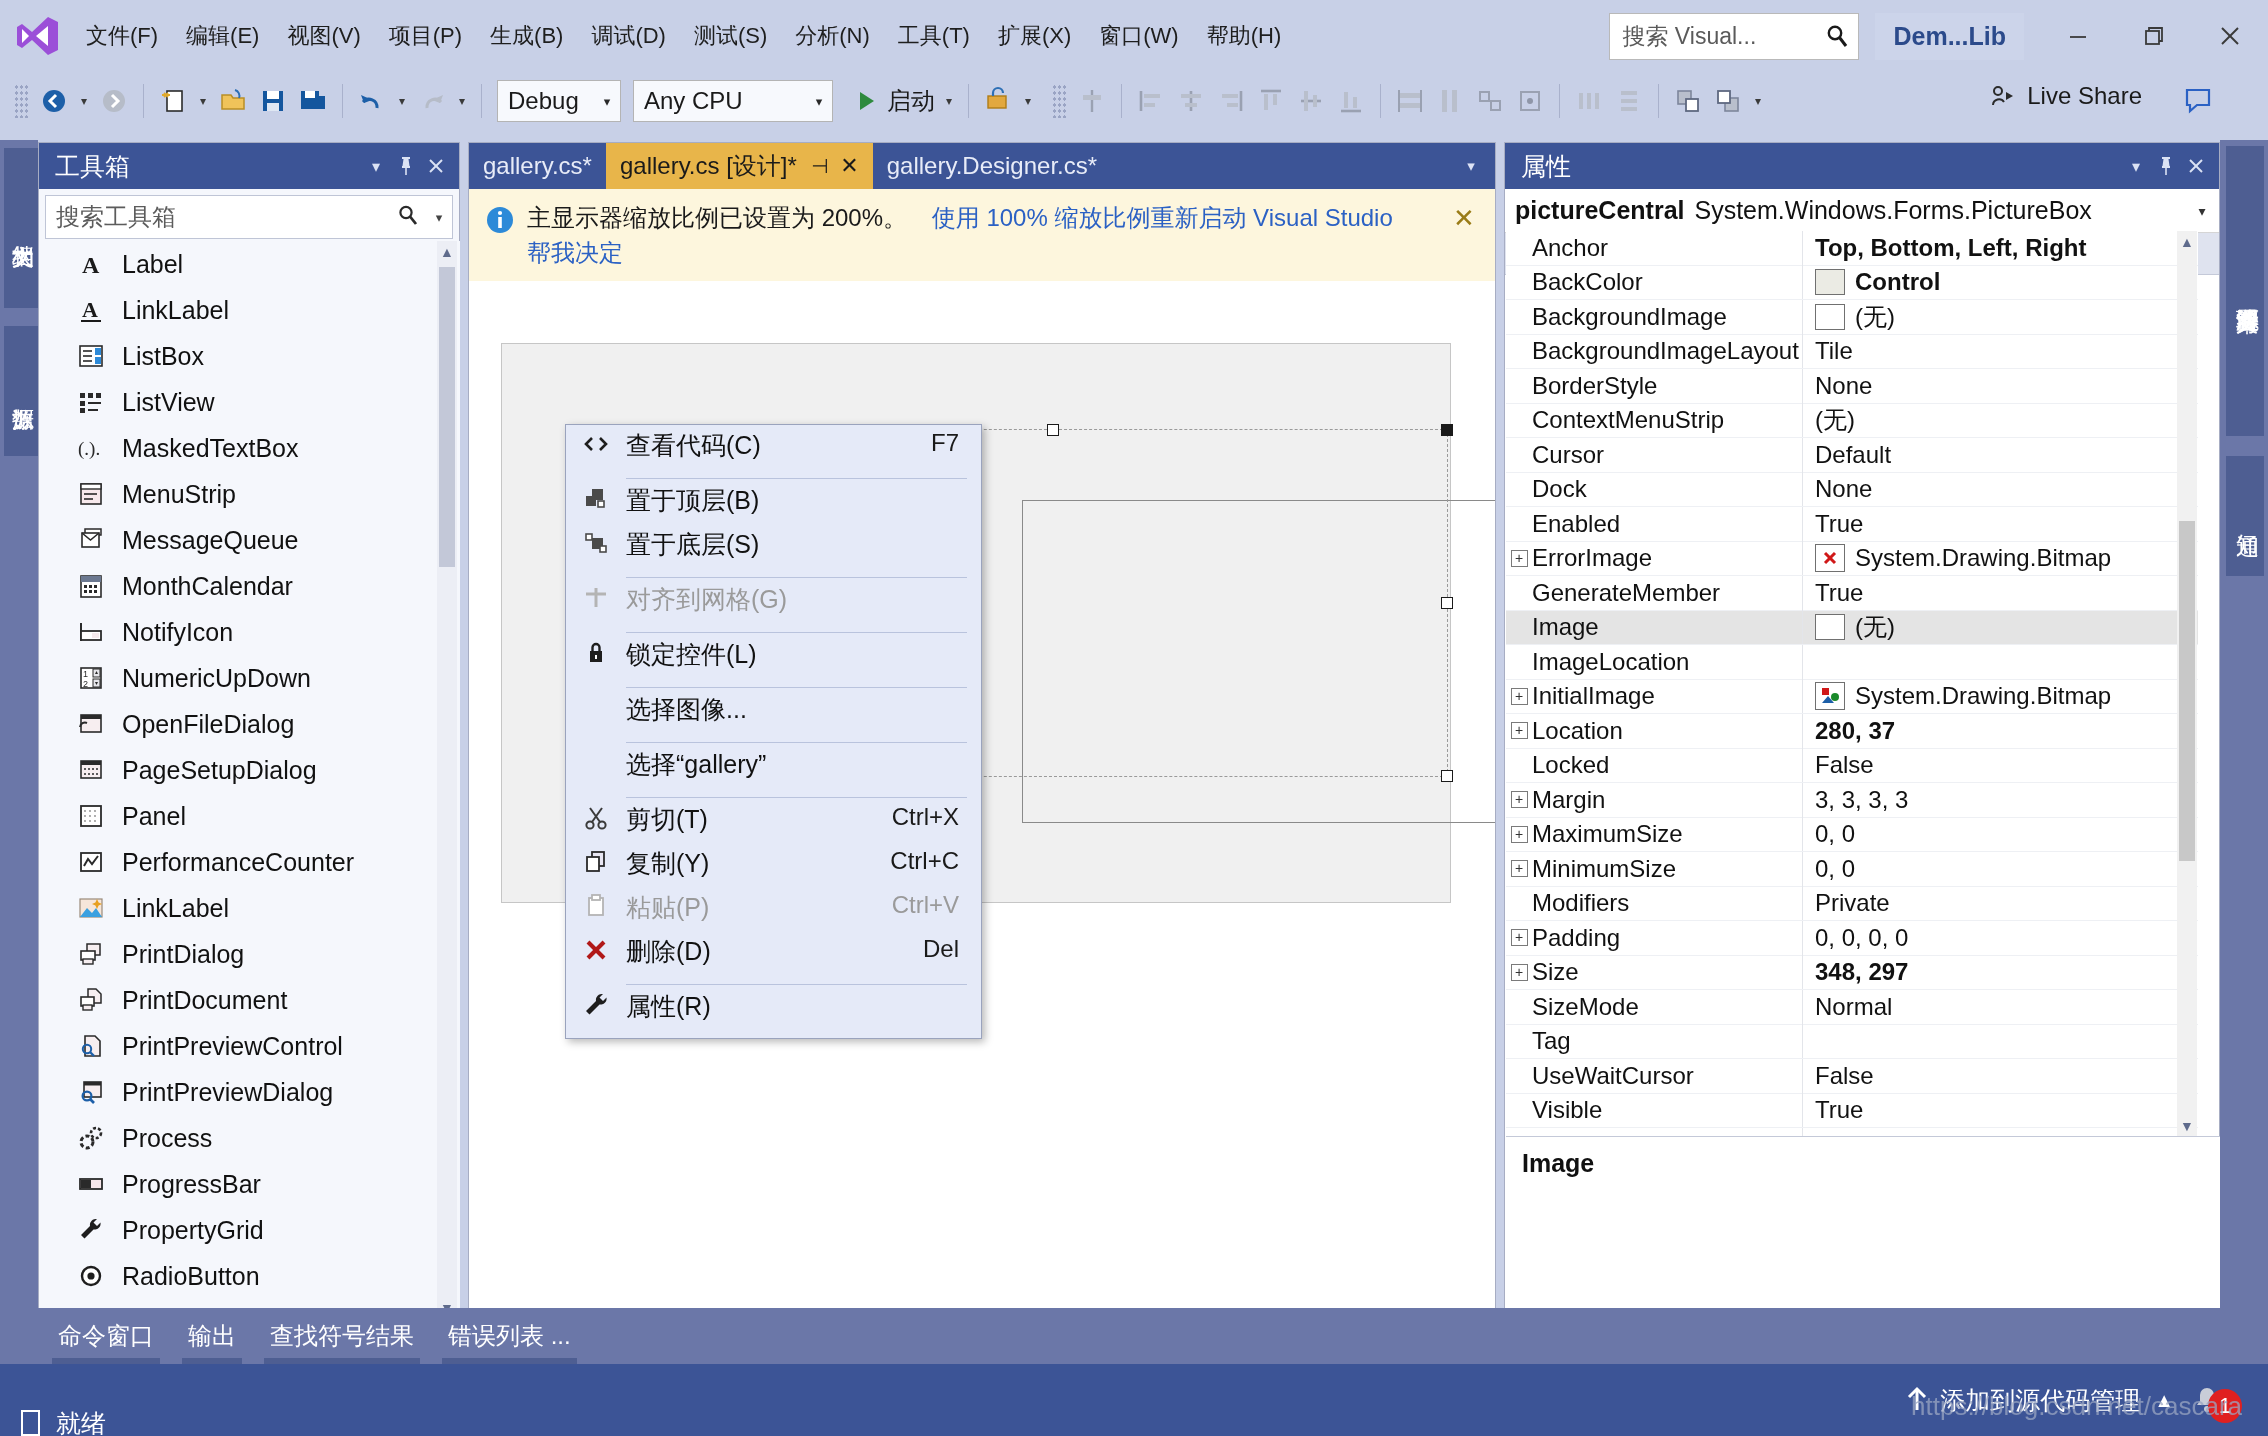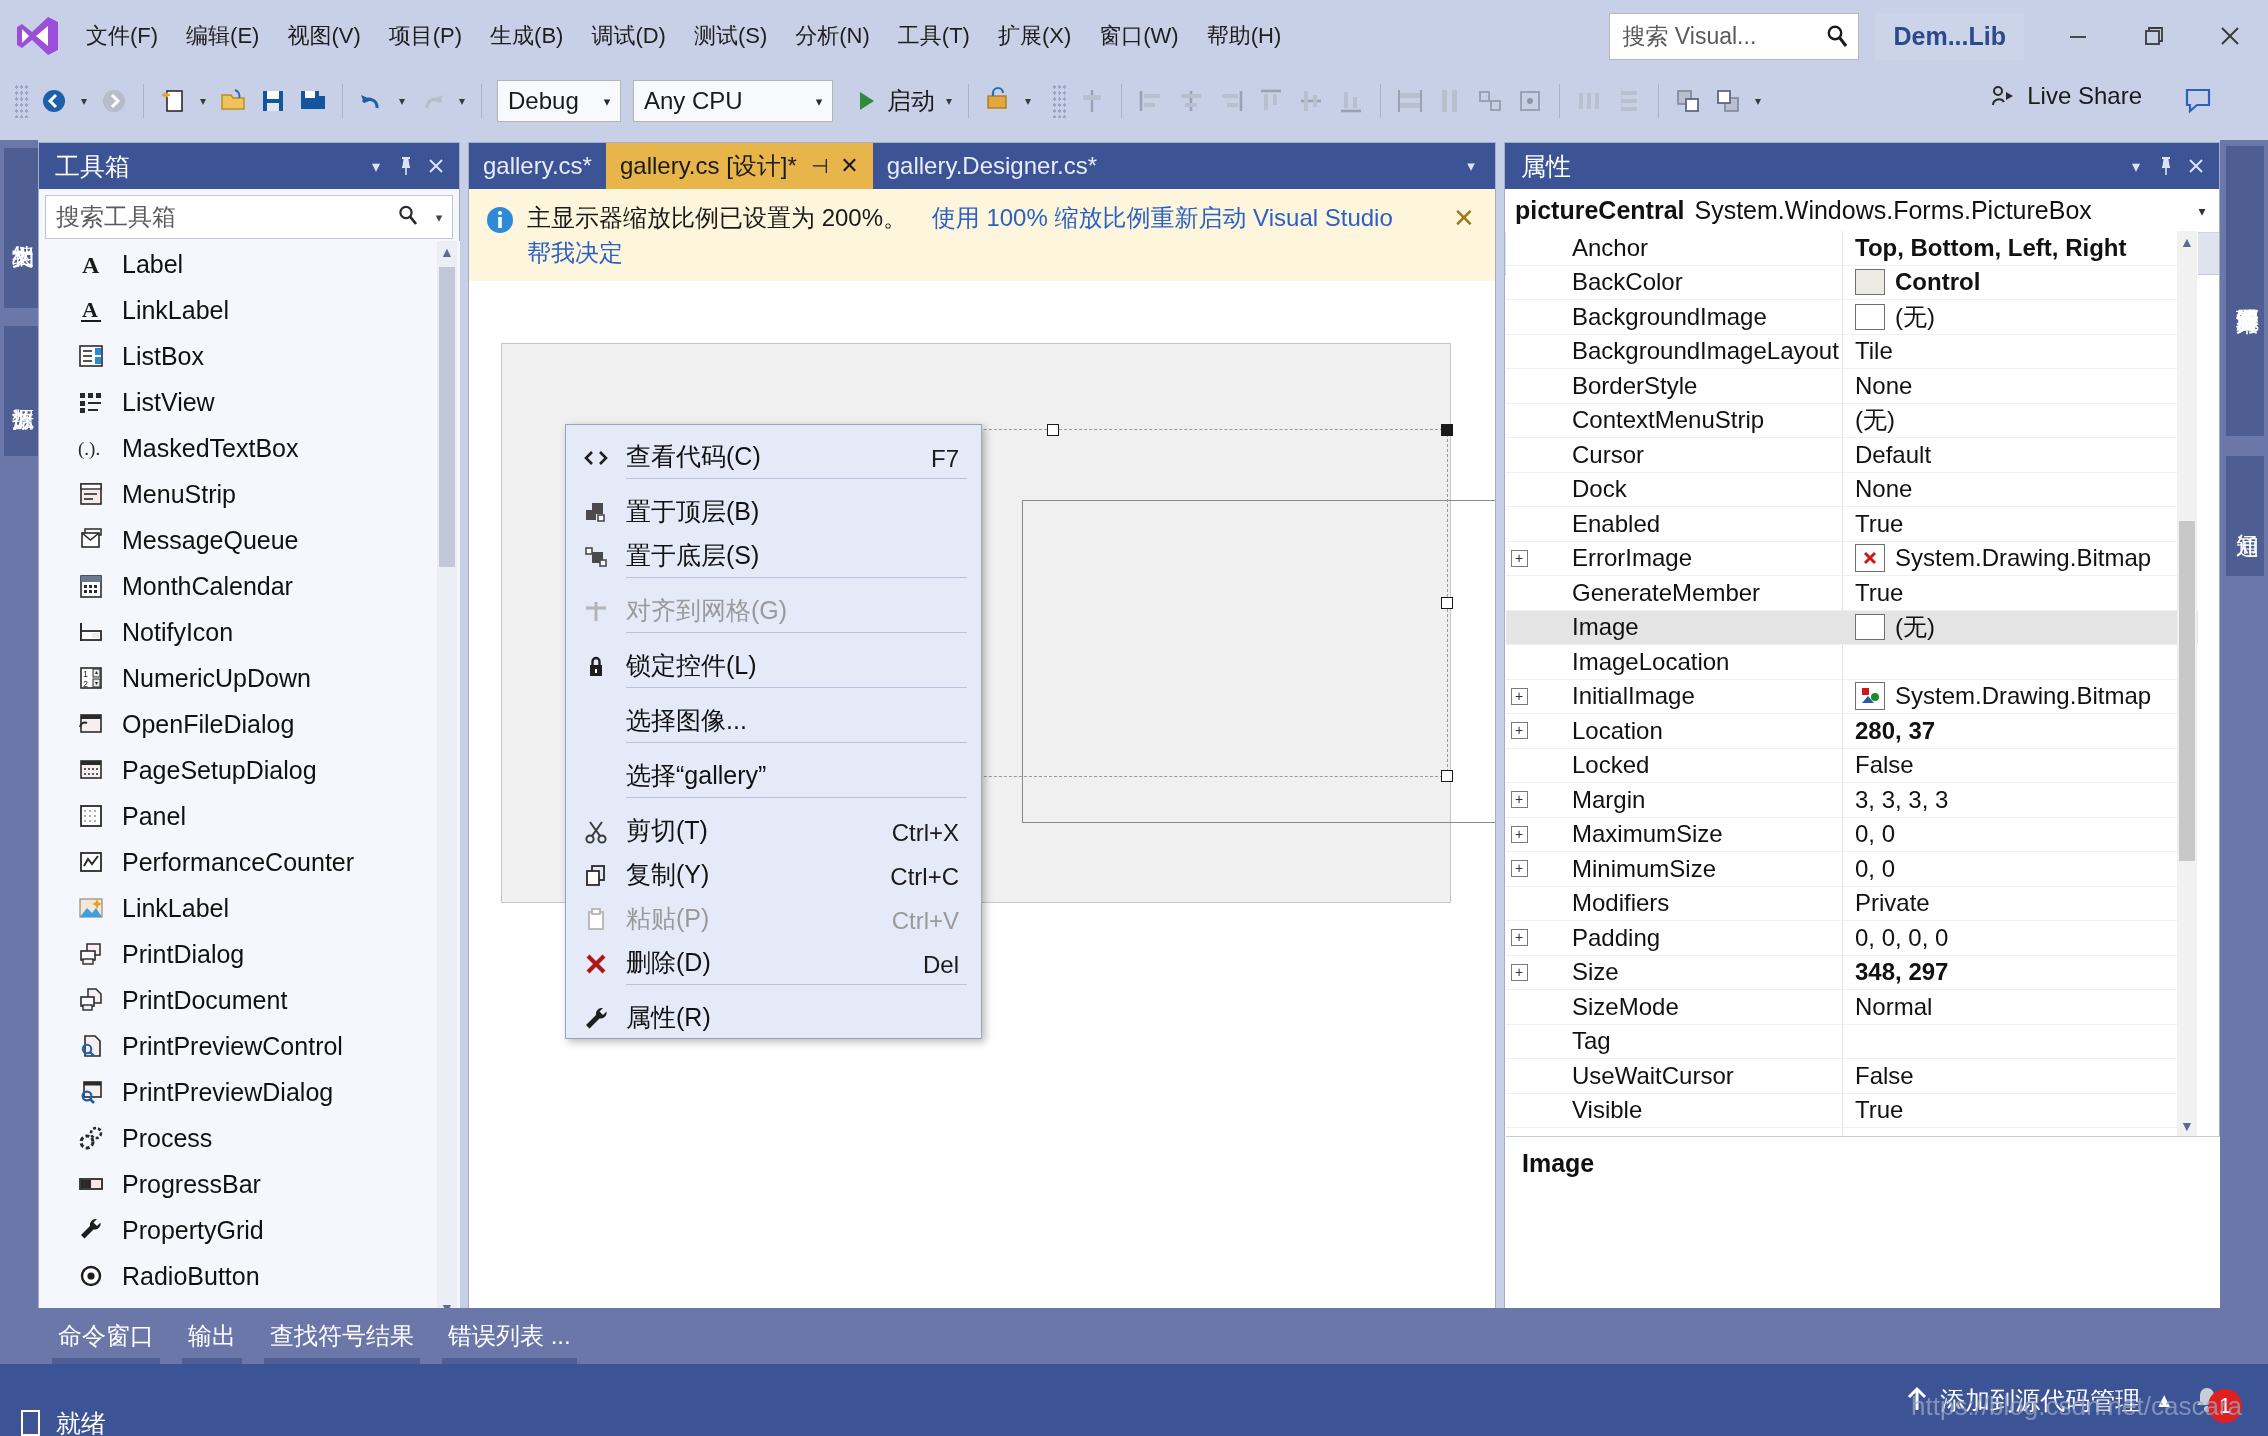--- a/index.html
+++ b/index.html
@@ -79,21 +79,21 @@
   .infoclose { width:34px; height:34px; display:flex; align-items:center; justify-content:center; color:#9a7c17; font-size:26px; cursor:default; flex:none; }
   .canvas { position:absolute; left:0; top:138px; width:1026px; height:1038px; background:#fff; overflow:hidden; }
   .designform { position:absolute; left:32px; top:62px; width:950px; height:560px; background:#f0f0f0; border:1px solid #c6c6c6; }
   .innerbox { position:absolute; left:520px; top:156px; width:805px; height:323px; border:1px solid #8a8a8a; background:transparent; }
   .selbox { position:absolute; left:156px; top:85px; width:790px; height:348px; border:1px dashed #9a9a9a; }
   .grip { position:absolute; width:12px; height:12px; background:#fff; border:1px solid #1a1a1a; }
   .gripd { position:absolute; width:12px; height:12px; background:#1a1a1a; }
 
   
   .ctxmenu { position:absolute; left:565px; top:424px; width:417px; background:#e5eaf8; border:1px solid #9aa3bd; box-shadow:3px 3px 8px rgba(0,0,0,.28); z-index:50; padding:4px 0; }
-  .ctxrow { height:44px; display:flex; align-items:flex-end; cursor:default; padding-left:0; }
+  .ctxrow { height:44px; display:flex; align-items:flex-start; cursor:default; padding-left:0; }
   .ctxrow.disabled { color:#9a9a9a; }
   .ctxico { width:60px; display:flex; align-items:center; justify-content:center; flex:none; }
   .ctxlbl { flex:1; font-size:25px; color:#111; white-space:nowrap; }
   .ctxrow.disabled .ctxlbl, .ctxrow.disabled .ctxkey { color:#9a9a9a; }
   .ctxkey { font-size:24px; color:#1a1a1a; padding-right:22px; white-space:nowrap; }
   .ctxsep { height:1px; background:#b9c3dd; margin:5px 14px 5px 60px; }
 
   
   .props { position:absolute; left:1504px; top:142px; width:716px; height:1178px; background:#fff; border:1px solid #a7adc3; }
   .propobj { height:44px; background:#fff; border-bottom:1px solid #d5d5d5; display:flex; align-items:center; padding-left:10px; }
@@ -102,21 +102,21 @@
   .propobj .dd { margin-left:auto; width:34px; text-align:center; font-size:14px; color:#333; cursor:default; }
   .proptb { height:42px; background:#dfe3ef; display:flex; align-items:center; padding-left:6px; border-bottom:1px solid #c4c9d8; }
   .ptb { width:36px; height:34px; display:flex; align-items:center; justify-content:center; margin-right:3px; cursor:default; }
   .ptb.on { background:#fde4ab; border:1px solid #d9b253; }
   .ptbsep { width:1px; height:28px; background:#b0b6c6; margin:0 8px; }
   .proplist { position:absolute; left:1px; top:88px; width:692px; height:906px; overflow:hidden; background:#fff; }
   .prow { height:34.5px; display:flex; align-items:center; border-bottom:1px solid #eef0f4; cursor:default; }
   .prow.sel { background:#e4e4e4; }
   .pexp { width:26px; flex:none; display:flex; align-items:center; justify-content:center; }
   .pexp span { width:17px; height:17px; border:1px solid #7a7a7a; font-size:14px; line-height:15px; text-align:center; color:#333; background:#fff; }
-  .pname { width:270px; font-size:24px; color:#111; white-space:nowrap; overflow:hidden;margin-left:40px; }
+  .pname { width:270px; font-size:24px; color:#111; white-space:nowrap; overflow:hidden; }
   .pdiv { width:1px; height:34px; background:#e3e5ea; }
   .pval { flex:1; font-size:24px; color:#111; padding-left:12px; display:flex; align-items:center; white-space:nowrap; overflow:hidden; }
   .pval.bold { font-weight:bold; }
   .swatch { width:30px; height:26px; border:1px solid #707070; margin-right:10px; flex:none; }
   .miniimg { width:30px; height:28px; border:1px solid #707070; background:#fff; margin-right:10px; flex:none; display:flex; align-items:center; justify-content:center; }
   .propsb { position:absolute; right:22px; top:88px; width:20px; height:906px; background:#f1f1f1; }
   .propsb .arw { width:20px; height:22px; display:flex; align-items:center; justify-content:center; color:#5f6b8c; font-size:14px; cursor:default; }
   .propsb .thumb { position:absolute; left:2px; width:16px; background:#c8c8c8; }
   .propdesc { position:absolute; left:1px; bottom:1px; width:714px; height:182px; background:#fff; border-top:1px solid #c4c9d8; padding:12px 16px; }
   .propdesc .t { font-size:25px; font-weight:bold; color:#111; }

